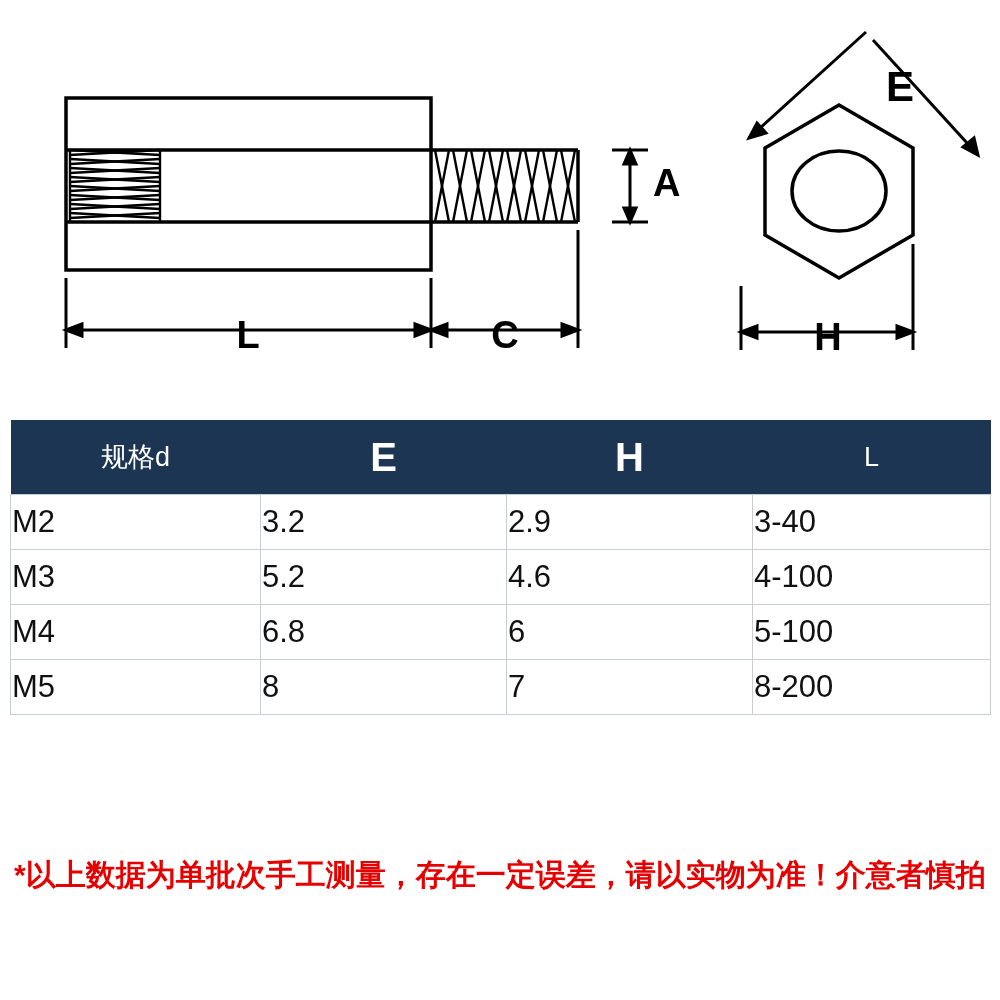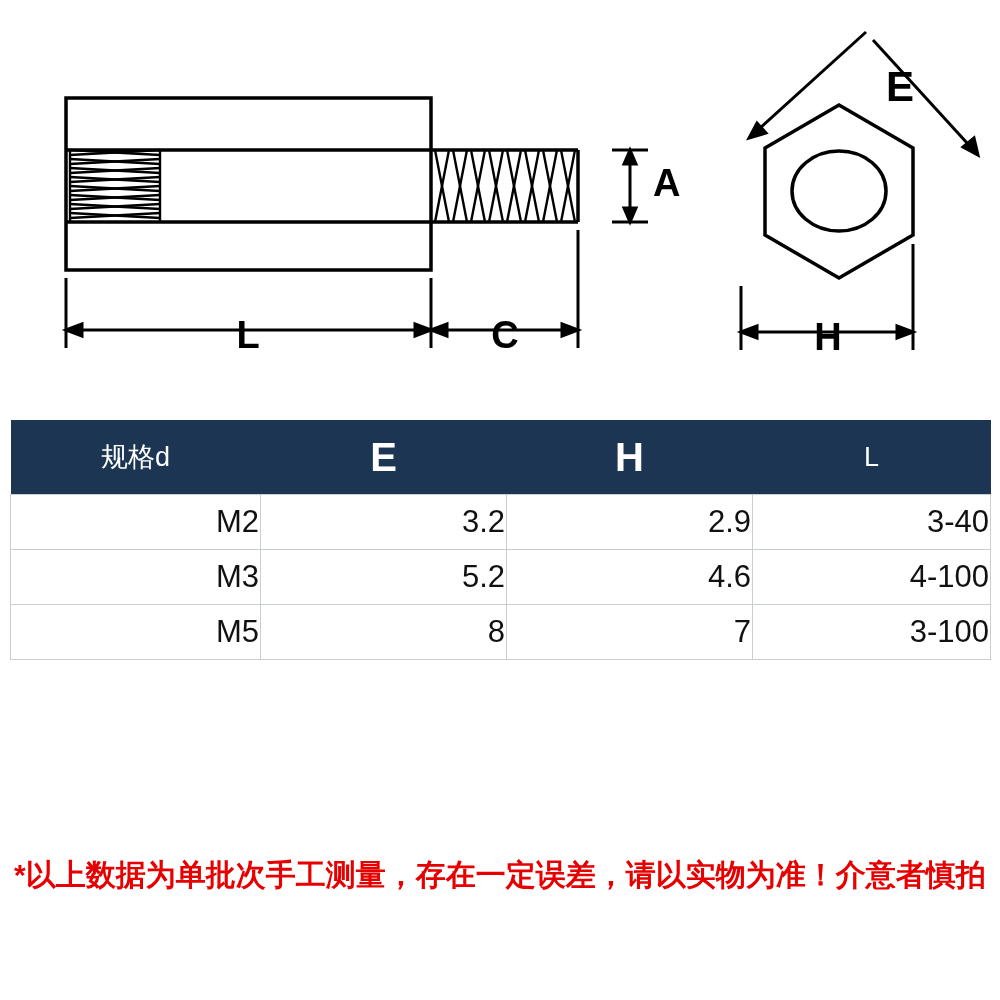--- a/index.html
+++ b/index.html
@@ -37,21 +37,21 @@
     height: 72px;
     vertical-align: middle;
     border: none;
   }
   #spec-table th.th-d  { font-size: 27px; }
   #spec-table th.th-E  { font-size: 40px; font-weight: bold; }
   #spec-table th.th-H  { font-size: 40px; font-weight: bold; }
   #spec-table th.th-L  { font-size: 27px; }
   #spec-table td {
     height: 52px;
-    text-align: right;
+    text-align: left;
     vertical-align: middle;
     font-size: 31px;
     color: #111111;
     border: 1px solid #c9ced4;
     background: #ffffff;
   }
   #spec-table tr td:first-child { border-left: 1px solid #c9ced4; }
   .note {
     position: absolute;
     left: 14px;
@@ -172,21 +172,27 @@
       <td>2.9</td>
       <td>3-40</td>
     </tr>
     <tr>
       <td>M3</td>
       <td>5.2</td>
       <td>4.6</td>
       <td>4-100</td>
     </tr>
     <tr>
+      <td>M4</td>
+      <td>6.8</td>
+      <td>6</td>
+      <td>5-100</td>
+    </tr>
+    <tr>
       <td>M5</td>
       <td>8</td>
       <td>7</td>
-      <td>3-100</td>
+      <td>8-200</td>
     </tr>
   </tbody>
 </table>
 
 <div class="note">*以上数据为单批次手工测量，存在一定误差，请以实物为准！介意者慎拍</div>
 
 </body></html>

